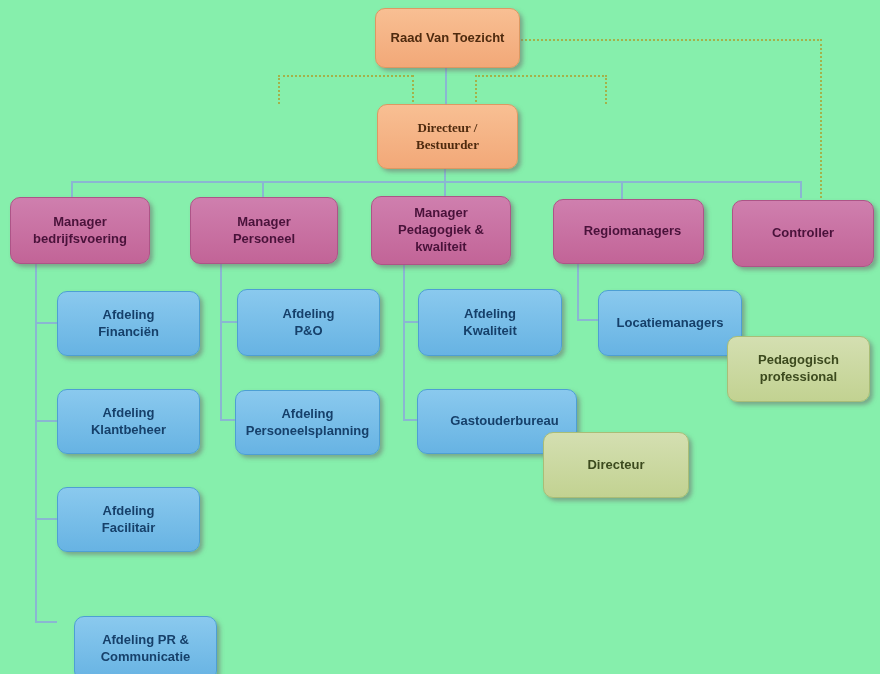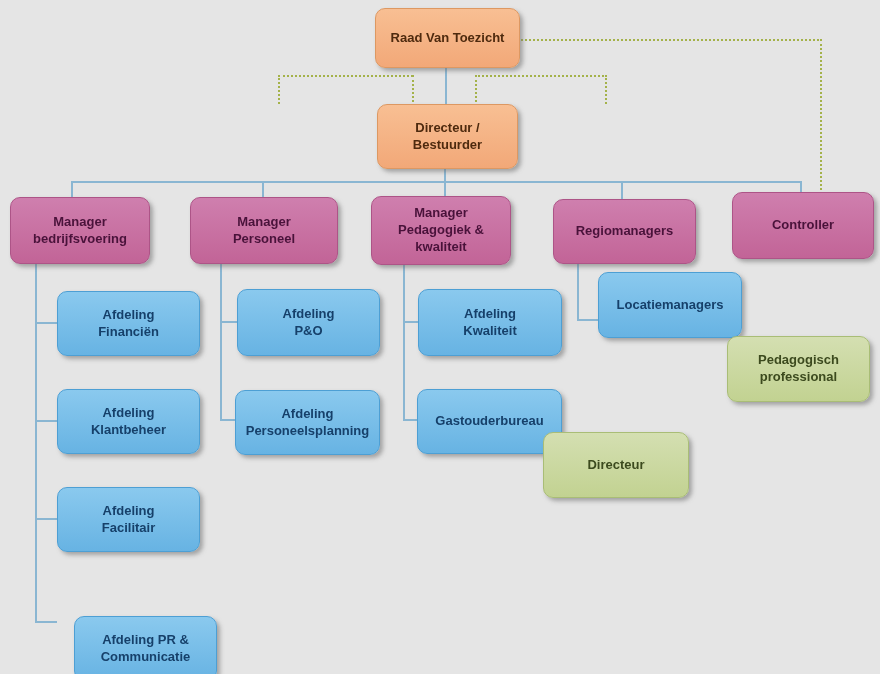--- a/index.html
+++ b/index.html
@@ -1,17 +1,17 @@
 <!DOCTYPE html>
 <html><head>
 <meta charset="utf-8">
 <style>
   html,body { margin:0; padding:0; background:#ffffff; }
   #canvas {
-    position:relative; width:880px; height:674px; background:#e5e5e5;
+    position:relative; width:880px; height:674px; background:#86efac;
     font-family:"Liberation Sans", sans-serif; overflow:hidden;
   }
   .node {
     position:absolute; display:flex; align-items:center; justify-content:center;
     text-align:center; border-radius:10px; border:1px solid;
     font-weight:bold; font-size:13px; line-height:1.3; white-space:pre-line;
     box-shadow:3px 3px 4px rgba(110,110,110,.55);
     z-index:3;
   }
   .orange { background:linear-gradient(#f8bf93,#f2a878); border-color:#dd9862; color:#4e2a0e; }
@@ -21,36 +21,36 @@
 
   .vline, .hline { position:absolute; z-index:1; }
   .vline { width:2px; background:#8ab6d2; }
   .hline { height:2px; background:#8ab6d2; }
   .vdot  { position:absolute; width:0; border-left:2px dotted #a4b24a; z-index:2; }
   .hdot  { position:absolute; height:0; border-top:2px dotted #a4b24a; z-index:2; }
 
   
   #n-raad          { left:375px; top:8px;   width:143px; height:58px; }
   #n-centrale      { left:190px; top:104px; width:143px; height:63px; }
-  #n-directeur     { left:377px; top:104px; width:139px; height:63px; }
+  #n-directeur     { left:377px; top:104px; width:139px; height:63px;font-family:Liberation Serif, serif; }
   #n-ondernemings  { left:556px; top:104px; width:144px; height:63px; }
   #n-mbedrijf      { left:10px;  top:197px; width:138px; height:65px; }
   #n-mpersoneel    { left:190px; top:197px; width:146px; height:65px; }
   #n-mpedagogiek   { left:371px; top:196px; width:138px; height:67px; }
-  #n-regio         { left:553px; top:199px; width:141px; height:63px; }
-  #n-controller    { left:732px; top:192px; width:140px; height:65px; }
+  #n-regio         { left:553px; top:199px; width:141px; height:63px;padding-left:8px; }
+  #n-controller    { left:732px; top:200px; width:140px; height:65px; }
   #n-financien     { left:57px;  top:291px; width:141px; height:63px; }
   #n-klantbeheer   { left:57px;  top:389px; width:141px; height:63px; }
   #n-facilitair    { left:57px;  top:487px; width:141px; height:63px; }
   #n-pr            { left:57px;  top:616px; width:141px; height:63px;margin-left:17px; }
   #n-po            { left:237px; top:289px; width:141px; height:65px; }
   #n-persplanning  { left:235px; top:390px; width:143px; height:63px; }
   #n-kwaliteit     { left:418px; top:289px; width:142px; height:65px; }
-  #n-gastouderbureau { left:417px; top:389px; width:143px; height:63px; }
-  #n-locatie       { left:598px; top:272px; width:142px; height:64px;align-items:center; }
+  #n-gastouderbureau { left:417px; top:389px; width:143px; height:63px;padding-left:15px; }
+  #n-locatie       { left:598px; top:290px; width:142px; height:64px;align-items:center; }
   #n-pedagogisch   { left:727px; top:336px; width:141px; height:64px; }
   #n-gastouders    { left:543px; top:432px; width:144px; height:64px; }
 
   
   #c-raad-dir   { left:445px; top:66px;  height:38px; }
   #c-dir-bus    { left:444px; top:167px; height:29px; }
   #c-bus        { left:71px;  top:181px; width:731px; }
   #c-bus-left   { left:71px;  top:181px; height:16px; }
   #c-stub-pers  { left:262px; top:181px; height:16px; }
   #c-stub-regio { left:621px; top:181px; height:18px; }

